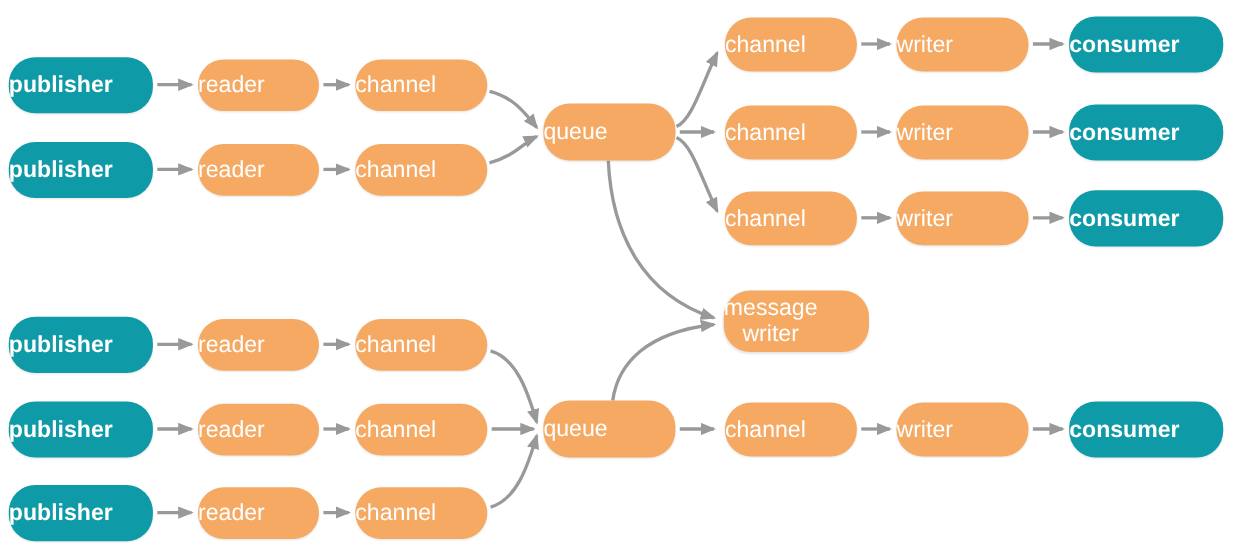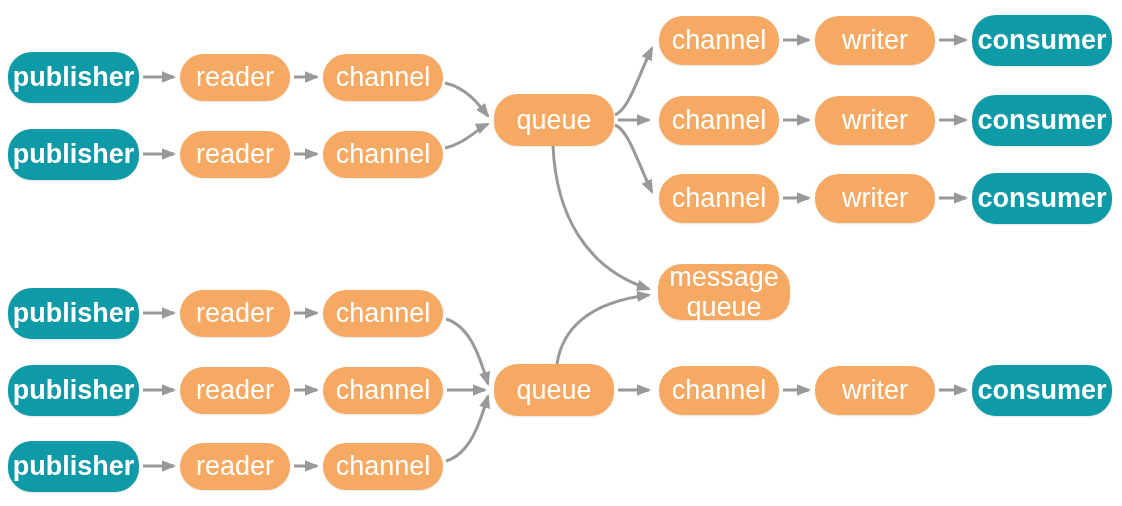--- a/index.html
+++ b/index.html
@@ -31,23 +31,23 @@
   #arrowhead path {
     fill: var(--edge, #999999);
     stroke: none;
   }
   .node {
     position: absolute;
     box-sizing: border-box;
     border-radius: 24px;
     display: flex;
     align-items: center;
-    justify-content: center;
+    justify-content: flex-start;
     color: var(--label, #ffffff);
-    font-size: 27px;
+    font-size: 21px;
     line-height: 1.12;
     text-align: center;
     box-shadow: 0 1px 2px rgba(0,0,0,0.10);
     cursor: default;
     user-select: none;
   }
   .node.teal   { background: var(--teal,   #0E9AA7); font-weight: bold; }
   .node.orange { background: var(--orange, #F5A963); }
   .node .label { white-space: pre-line; }
 </style>
@@ -137,21 +137,21 @@
         <span class="label">consumer</span>
       </div>
       <div class="node teal" style="left: 972px; top: 95px; width: 140px; height: 51px;">
         <span class="label">consumer</span>
       </div>
       <div class="node teal" style="left: 972px; top: 173px; width: 140px; height: 51px;">
         <span class="label">consumer</span>
       </div>
       <div class="node orange" style="left: 658px; top: 264px; width: 132px; height: 56px;">
         <span class="label">message
-queue</span>
+writer</span>
       </div>
       <div class="node teal" style="left: 8px; top: 288px; width: 131px; height: 51px;">
         <span class="label">publisher</span>
       </div>
       <div class="node teal" style="left: 8px; top: 365px; width: 131px; height: 51px;">
         <span class="label">publisher</span>
       </div>
       <div class="node teal" style="left: 8px; top: 441px; width: 131px; height: 51px;">
         <span class="label">publisher</span>
       </div>

